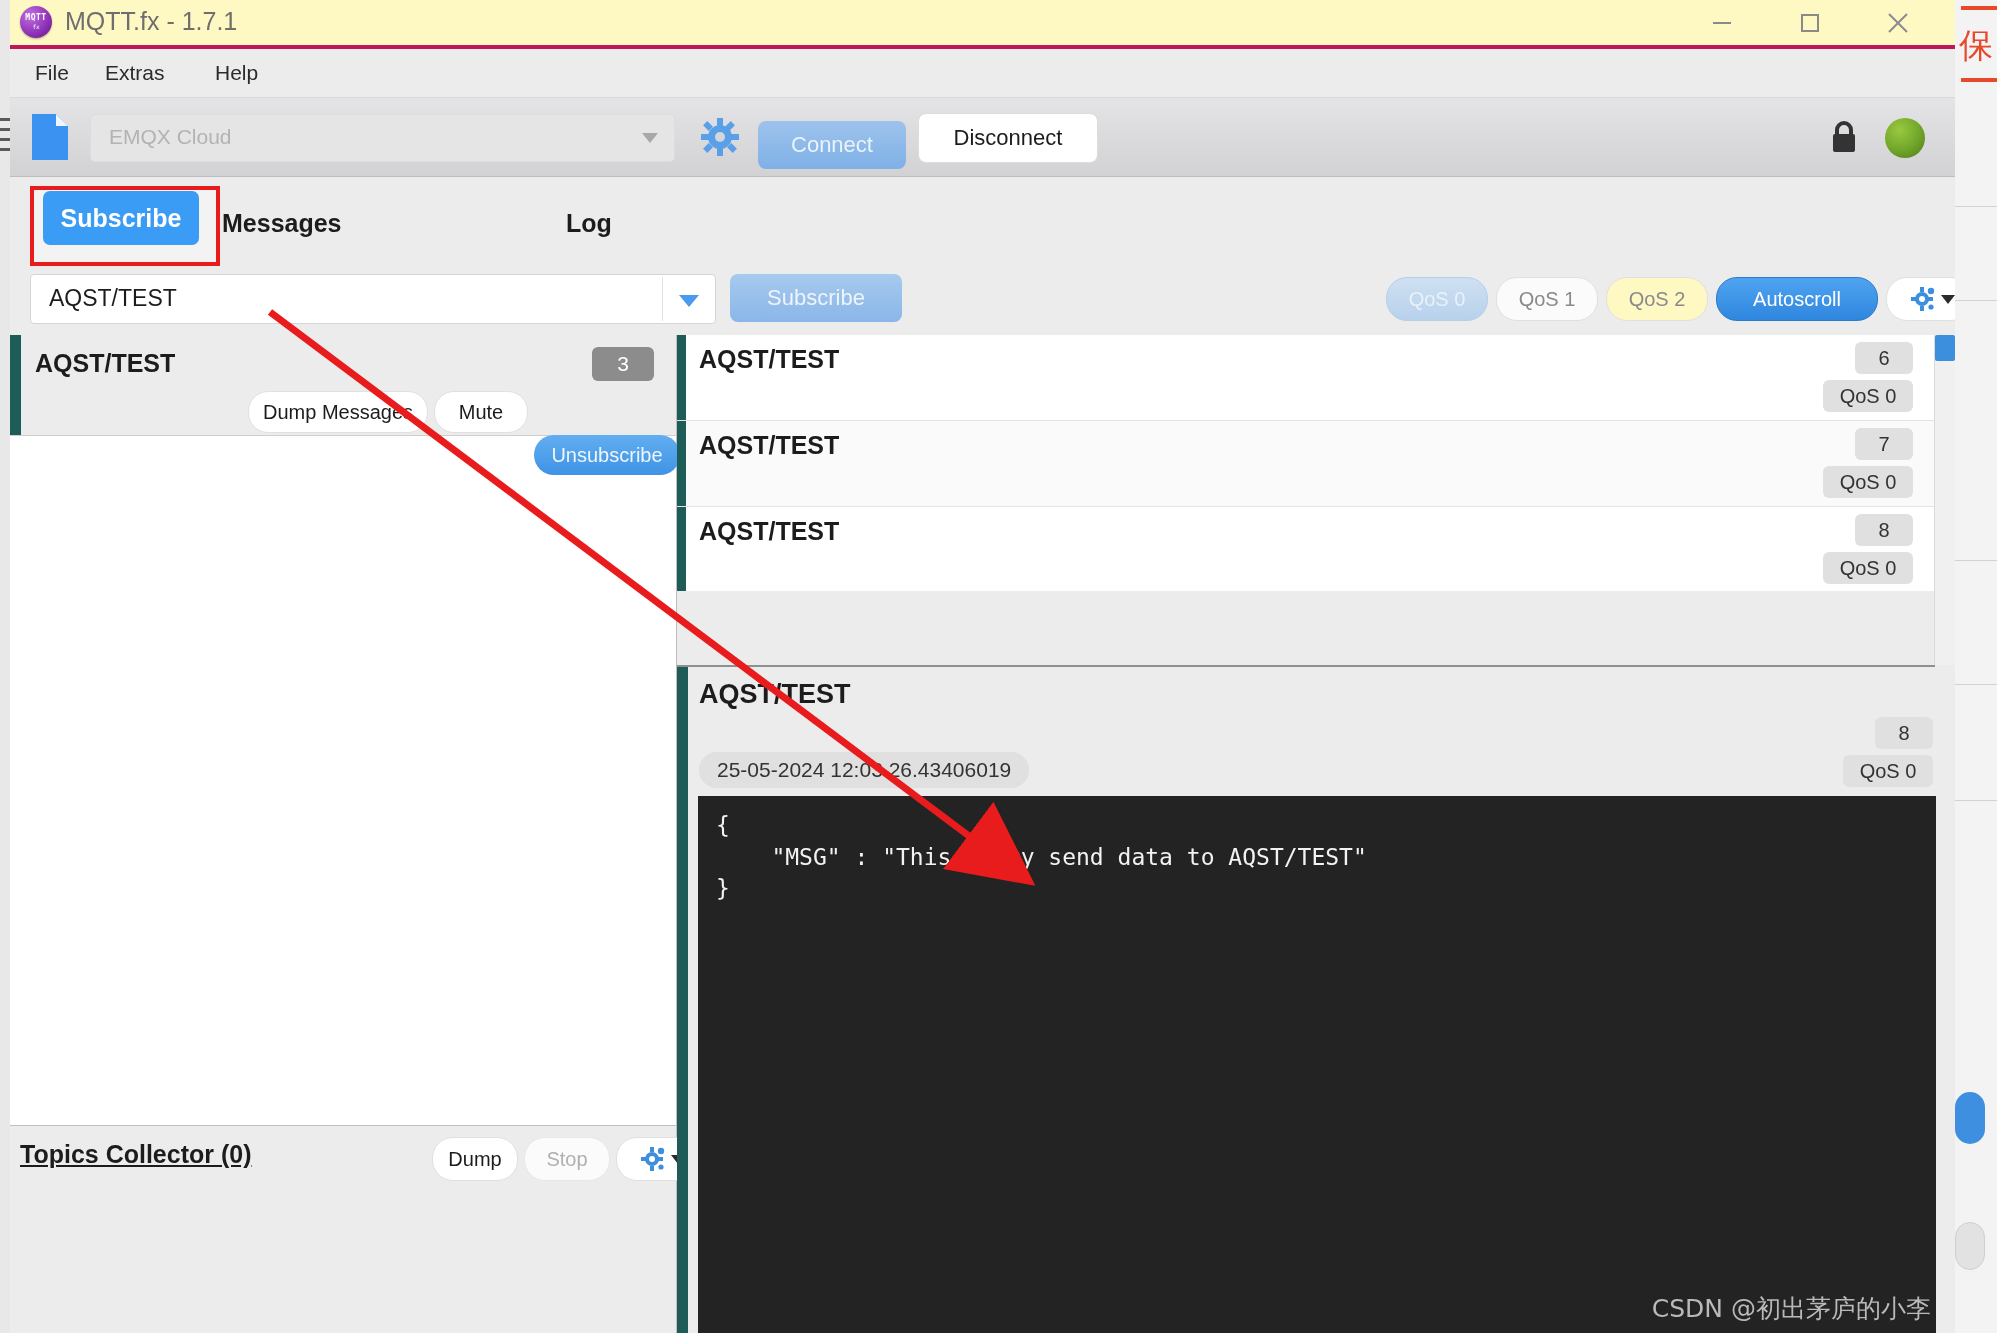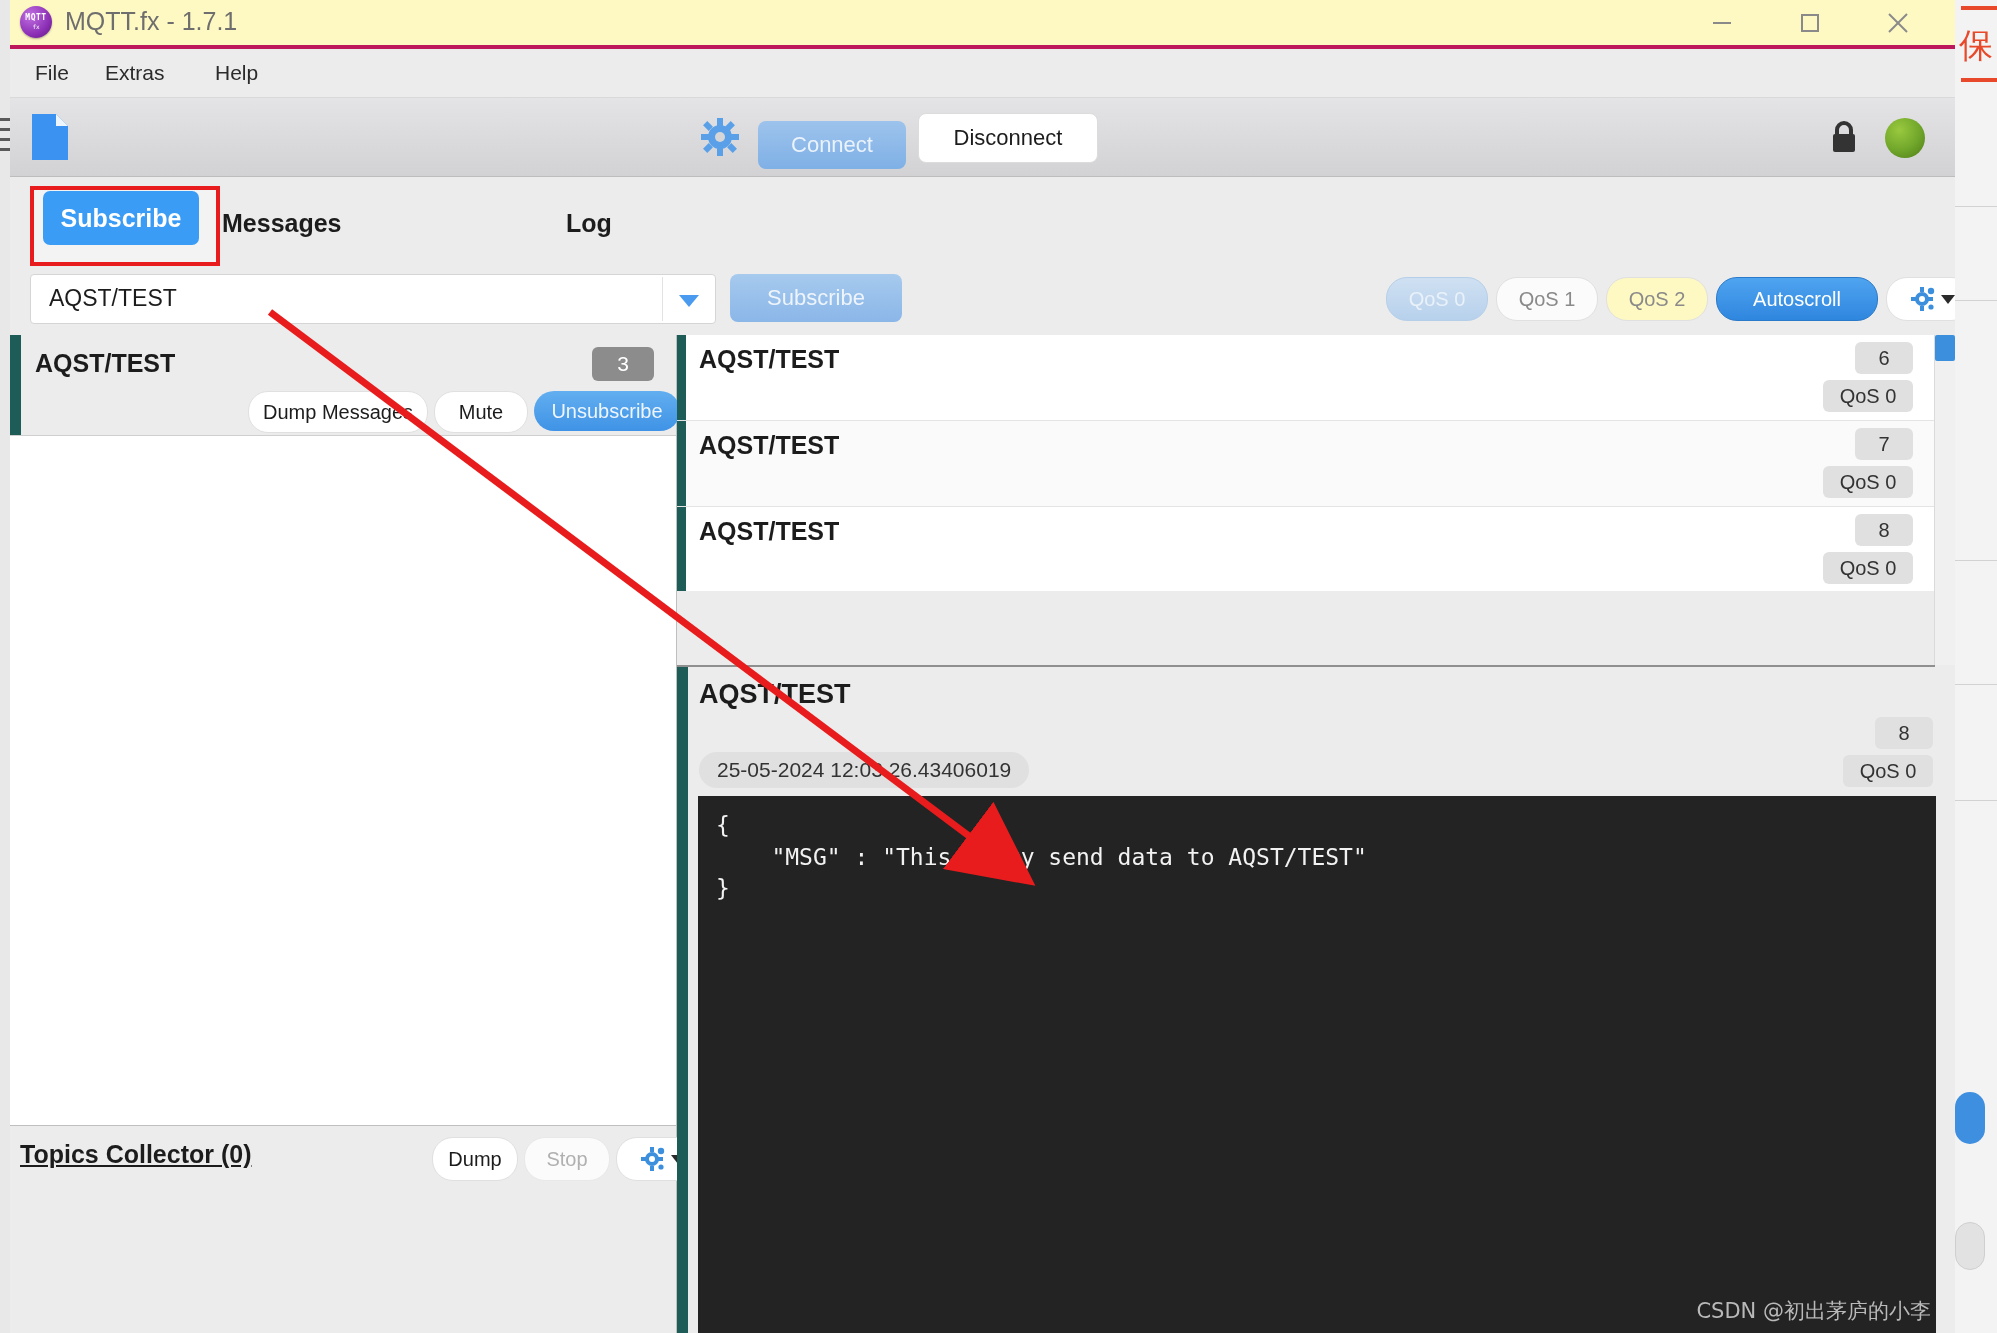--- a/index.html
+++ b/index.html
@@ -103,21 +103,21 @@
     border-bottom:1px solid #cfcfcf;}
   #sub-item .accent{position:absolute;left:0;top:0;width:11px;height:100px;background:#1d5c57;}
   #sub-item .topic{position:absolute;left:25px;top:14px;font-size:25px;font-weight:bold;color:#1c1c1c;}
   #sub-item .badge{position:absolute;right:22px;top:12px;min-width:46px;height:34px;border-radius:6px;
     background:#8c8c8c;color:#fff;font-size:21px;display:flex;align-items:center;justify-content:center;padding:0 8px;}
   .mini-btn{position:absolute;top:56px;height:40px;border-radius:20px;background:#fff;border:1px solid #e0e0e0;
     font-size:20px;color:#1c1c1c;display:flex;align-items:center;justify-content:center;cursor:default;}
   #btn-dump{left:238px;width:178px;}
   #btn-mute{left:424px;width:92px;}
   #btn-unsub{left:524px;width:146px;border:none;
-    background:linear-gradient(to bottom,#62aef0,#3f93e6);color:#eef5fc;}
+    background:linear-gradient(to bottom,#62aef0,#3f93e6);color:#eef5fc;margin-top:44px;}
   #left-empty{position:absolute;left:0;top:101px;width:666px;height:1024px;background:#fff;}
   #topics-collector{position:absolute;left:0;bottom:0;width:666px;height:213px;background:#ececec;
     border-top:1px solid #bfbfbf;}
   #tc-label{position:absolute;left:10px;top:14px;font-size:25px;font-weight:bold;color:#1c1c1c;text-decoration:underline;}
   #btn-scan{position:absolute;left:422px;top:11px;width:84px;height:42px;border-radius:21px;background:#fff;
     border:1px solid #e0e0e0;font-size:20px;color:#1c1c1c;display:flex;align-items:center;justify-content:center;cursor:default;}
   #btn-stop{position:absolute;left:514px;top:11px;width:84px;height:42px;border-radius:21px;background:#fbfbfb;
     border:1px solid #e8e8e8;font-size:20px;color:#b0b0b0;display:flex;align-items:center;justify-content:center;cursor:default;}
   #tc-gear{position:absolute;left:606px;top:11px;width:84px;height:42px;border-radius:21px;
     background:#fff;border:1px solid #e0e0e0;cursor:default;}
@@ -141,21 +141,21 @@
   #detail .topic{position:absolute;left:22px;top:12px;font-size:27px;font-weight:bold;color:#1c1c1c;}
   #detail .num{position:absolute;right:22px;top:50px;min-width:42px;height:32px;border-radius:6px;
     background:#e0e0e0;color:#333;font-size:20px;display:flex;align-items:center;justify-content:center;padding:0 8px;}
   #detail .qos{position:absolute;right:22px;top:88px;min-width:74px;height:32px;border-radius:6px;
     background:#e0e0e0;color:#333;font-size:20px;display:flex;align-items:center;justify-content:center;padding:0 8px;}
   #detail .ts{position:absolute;left:22px;top:85px;height:36px;border-radius:18px;background:#e0e0e0;
     color:#333;font-size:21px;display:flex;align-items:center;padding:0 18px;}
   #payload{position:absolute;left:21px;top:129px;width:1238px;height:543px;background:#232323;
     color:#f2f2f2;font-family:"DejaVu Sans Mono",monospace;font-size:23px;line-height:1.38;
     white-space:pre;padding:14px 0 0 18px;box-sizing:border-box;overflow:hidden;}
-  #watermark{position:absolute;right:24px;bottom:14px;font-size:21px;color:#b9b9b9;font-family:"DejaVu Sans",sans-serif;}
+  #watermark{position:absolute;right:24px;bottom:14px;font-size:25px;color:#b9b9b9;font-family:"DejaVu Sans",sans-serif;}
 
   
   #annot{position:absolute;left:0;top:0;width:1997px;height:1333px;pointer-events:none;}
 </style>
 </head>
 <body>
 
 <div id="bg-left">
   <div class="l1"></div>
     <div class="l2"></div>
@@ -206,20 +206,24 @@
     <div class="menu-item" id="menu-extras">Extras</div>
     <div class="menu-item" id="menu-help">Help</div>
   </div>
 
   <div id="conn-bar">
     <div id="file-icon">
       <svg width="36" height="46" viewBox="0 0 36 46">
         <path d="M0 0 H24 L36 12 V46 H0 Z" fill="#3b92f0"></path>
         <path d="M24 0 L36 12 H24 Z" fill="#eef5fc"></path>
       </svg>
+    </div>
+    <div id="conn-select">
+      <div class="val">EMQX Cloud</div>
+      <div class="arrow"></div>
     </div>
     <div id="gear-btn">
       <svg width="40" height="40" viewBox="0 0 40 40">
         <g fill="#5aa0e8">
           <circle cx="20" cy="20" r="12"></circle>
           <rect x="17" y="1" width="6" height="8"></rect>
             <rect x="17" y="31" width="6" height="8"></rect>
           <rect x="1" y="17" width="8" height="6"></rect>
             <rect x="31" y="17" width="8" height="6"></rect>
           <rect x="5" y="5" width="6" height="8" transform="rotate(-45 8 9)"></rect>

